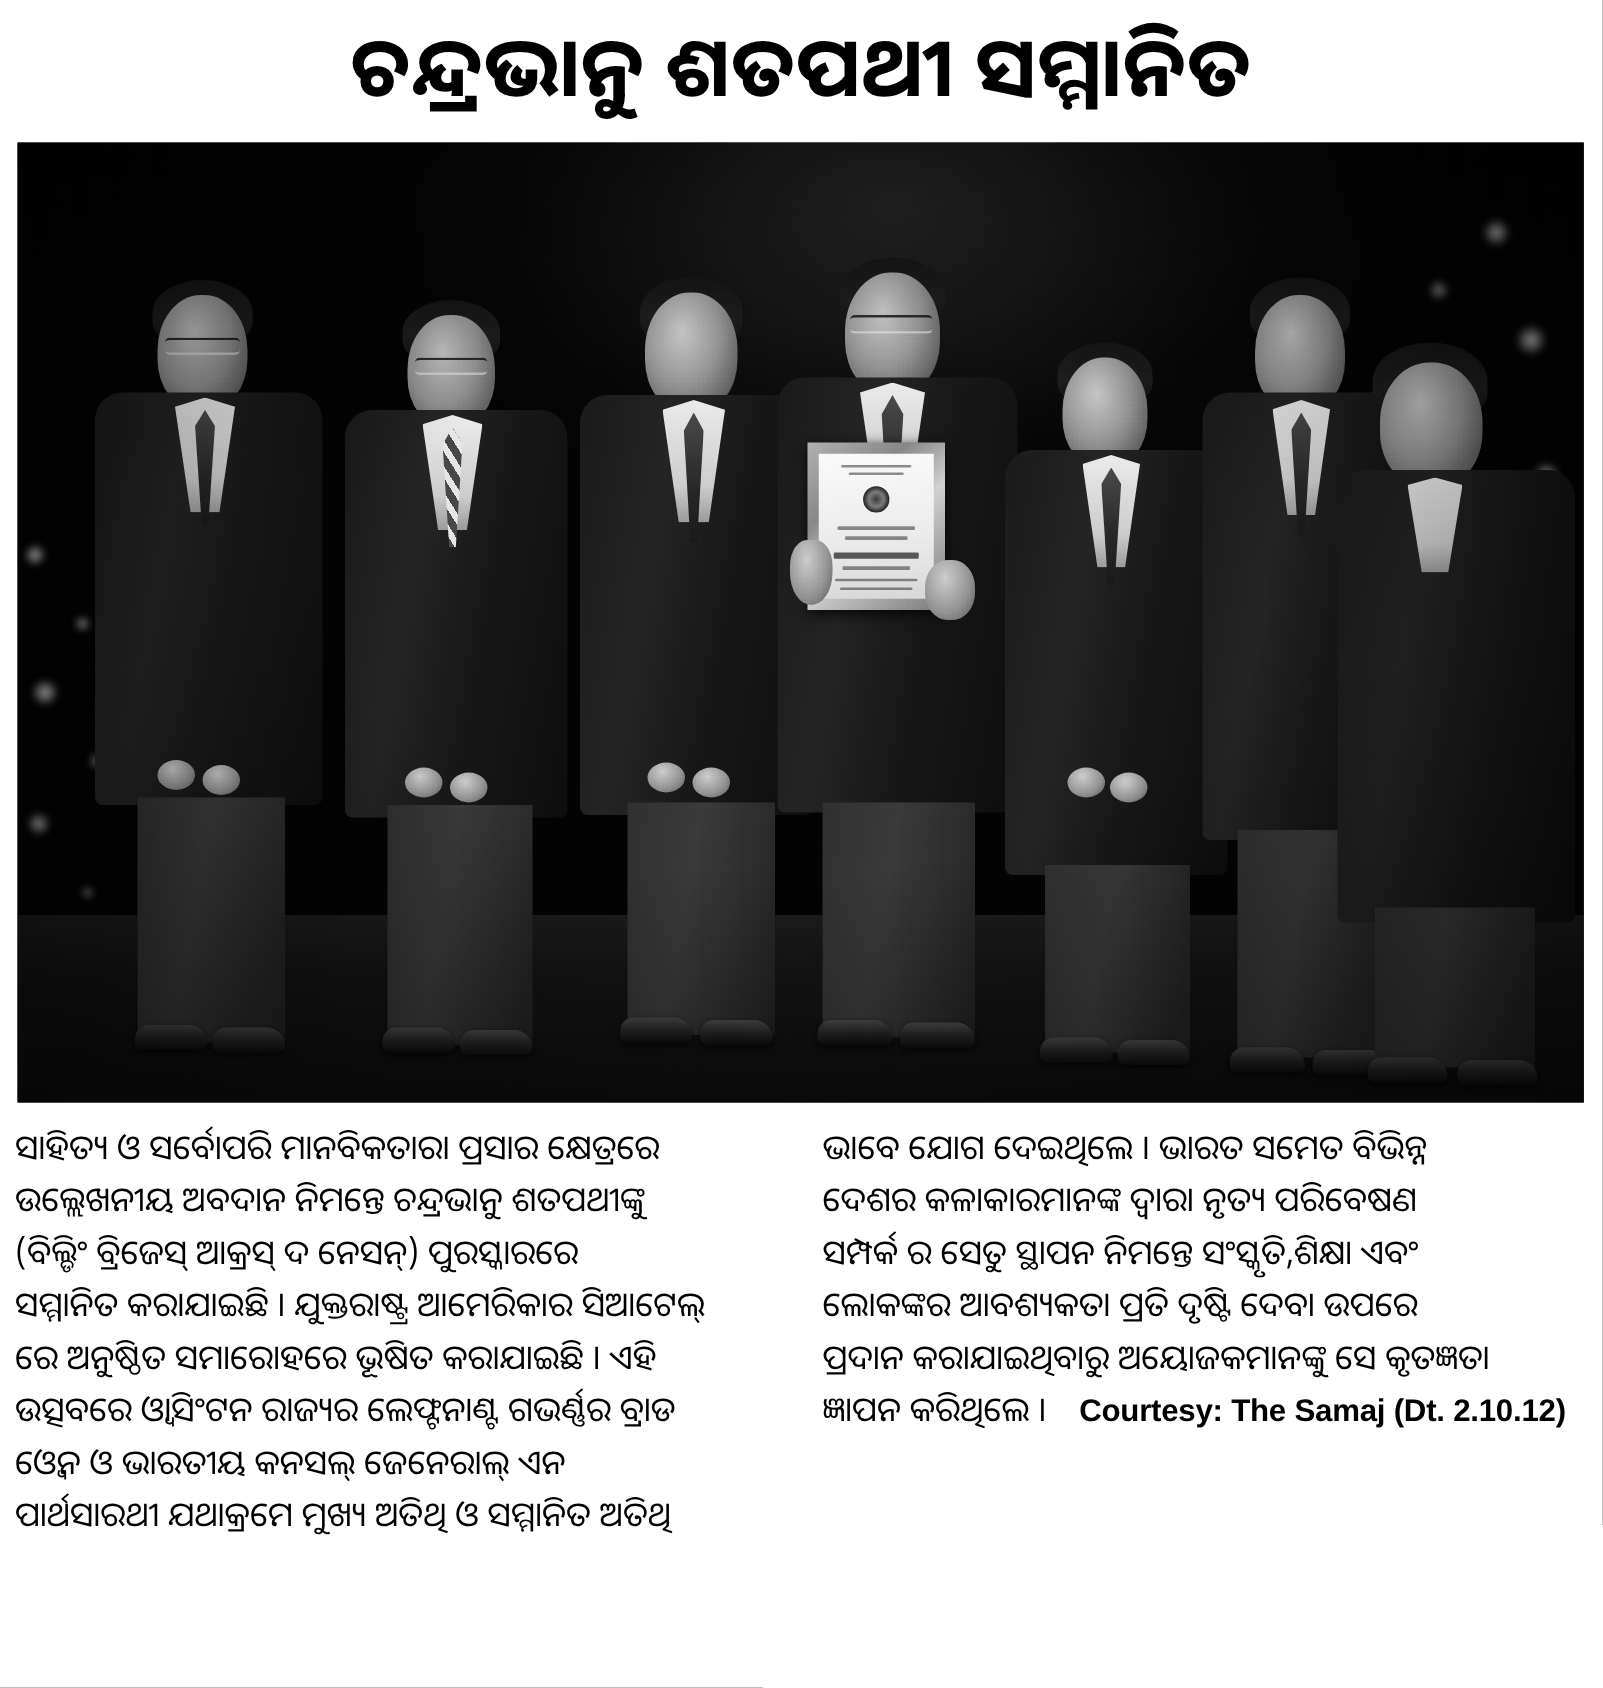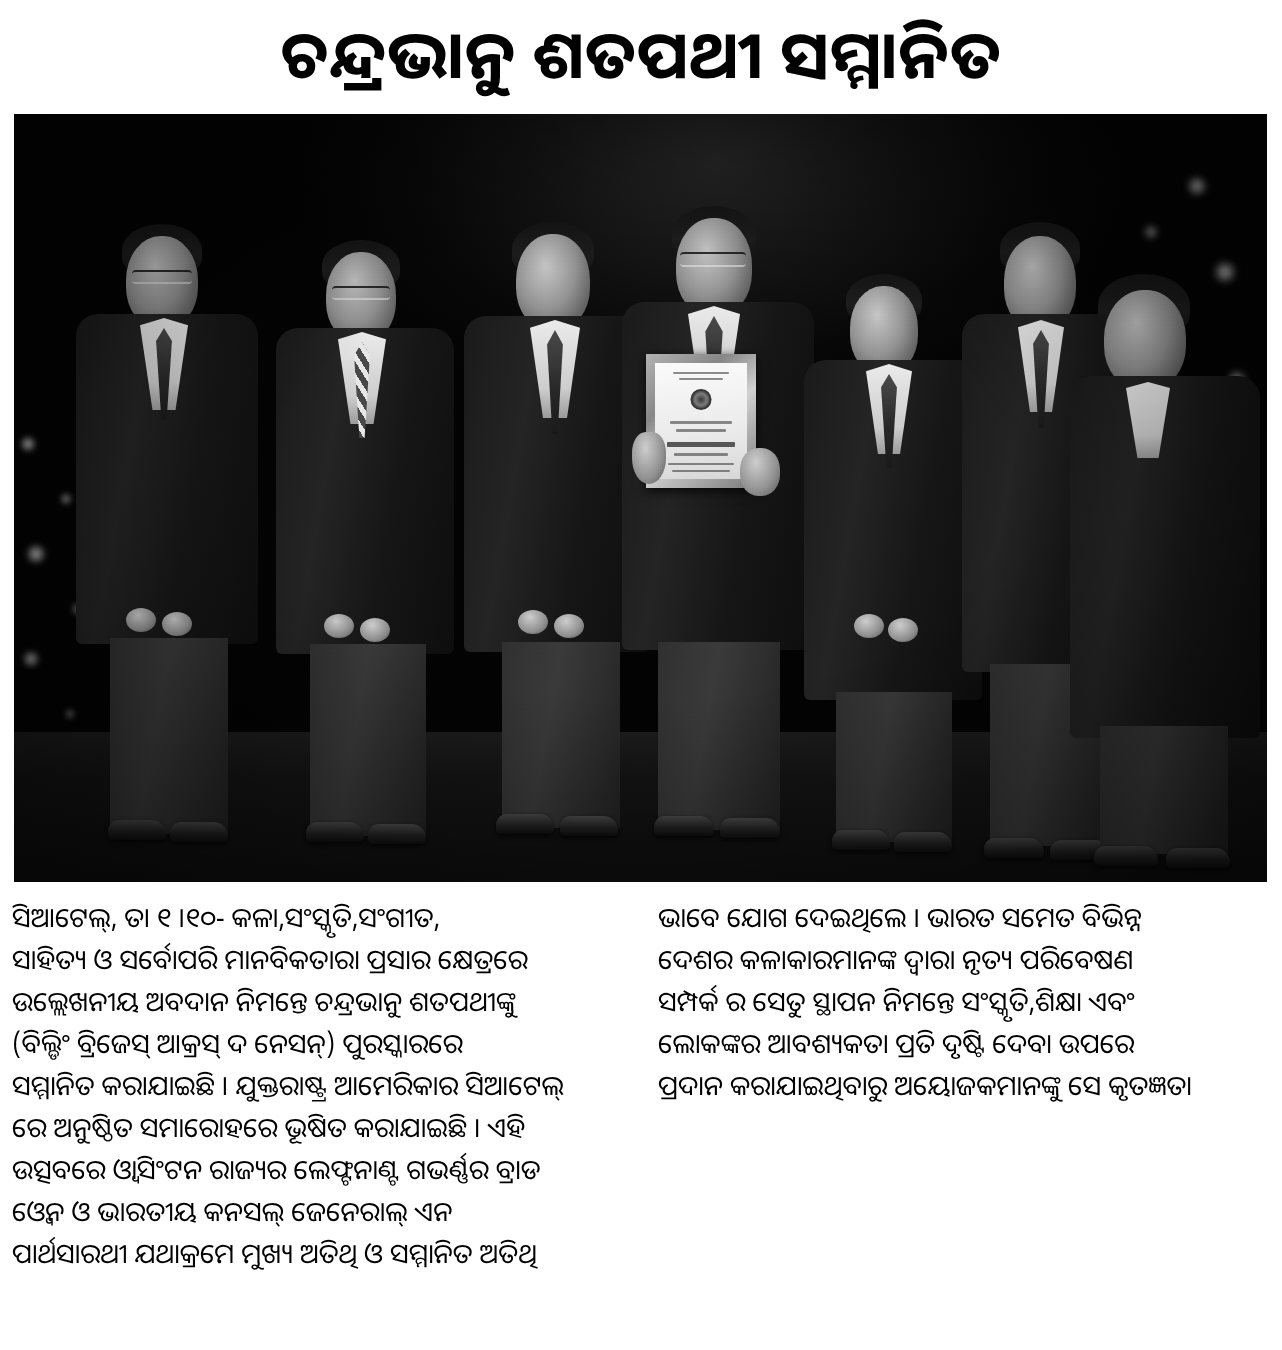--- a/index.html
+++ b/index.html
@@ -363,32 +363,35 @@
     </div>
 
     <div class="film-grain"></div>
     <div class="vignette"></div>
   </div>
 </div>
 
 <div class="columns">
 
   <div class="col col-left">
-    <div class="tline">ସିଆଟେଲ୍, ତା ୧ ।୧୦-         କଳା,ସଂସ୍କୃତି,ସଂଗୀତ,</div>
     <div class="tline">ସାହିତ୍ୟ ଓ ସର୍ବୋପରି ମାନବିକତାରା ପ୍ରସାର କ୍ଷେତ୍ରରେ</div>
     <div class="tline">ଉଲ୍ଲେଖନୀୟ ଅବଦାନ ନିମନ୍ତେ ଚନ୍ଦ୍ରଭାନୁ ଶତପଥୀଙ୍କୁ</div>
     <div class="tline">(ବିଲ୍ଡିଂ ବ୍ରିଜେସ୍ ଆକ୍ରସ୍ ଦ ନେସନ୍) ପୁରସ୍କାରରେ</div>
     <div class="tline">ସମ୍ମାନିତ କରାଯାଇଛି । ଯୁକ୍ତରାଷ୍ଟ୍ର ଆମେରିକାର ସିଆଟେଲ୍</div>
     <div class="tline">ରେ ଅନୁଷ୍ଠିତ ସମାରୋହରେ ଭୂଷିତ କରାଯାଇଛି । ଏହି</div>
     <div class="tline">ଉତ୍ସବରେ ଓ୍ୱାସିଂଟନ ରାଜ୍ୟର ଲେଫ୍ଟନାଣ୍ଟ ଗଭର୍ଣ୍ଣର ବ୍ରାଡ</div>
     <div class="tline">ଓ୍ୱେନ ଓ ଭାରତୀୟ କନସଲ୍ ଜେନେରାଲ୍ ଏନ</div>
     <div class="tline">ପାର୍ଥସାରଥୀ ଯଥାକ୍ରମେ ମୁଖ୍ୟ ଅତିଥି ଓ ସମ୍ମାନିତ ଅତିଥି</div>
   </div>
 
   <div class="col col-right">
     <div class="tline">ଭାବେ ଯୋଗ ଦେଇଥିଲେ । ଭାରତ ସମେତ ବିଭିନ୍ନ</div>
     <div class="tline">ଦେଶର    କଳାକାରମାନଙ୍କ ଦ୍ୱାରା ନୃତ୍ୟ ପରିବେଷଣ</div>
     <div class="tline">ସମ୍ପର୍କ ର   ସେତୁ ସ୍ଥାପନ ନିମନ୍ତେ ସଂସ୍କୃତି,ଶିକ୍ଷା ଏବଂ</div>
     <div class="tline">ଲୋକଙ୍କର ଆବଶ୍ୟକତା ପ୍ରତି ଦୃଷ୍ଟି ଦେବା ଉପରେ</div>
     <div class="tline">ପ୍ରଦାନ କରାଯାଇଥିବାରୁ ଅୟୋଜକମାନଙ୍କୁ ସେ କୃତଜ୍ଞତା</div>
+    <div class="tline">
+      <span>ଜ୍ଞାପନ କରିଥିଲେ ।</span>
+      <span class="courtesy">Courtesy: The Samaj (Dt. 2.10.12)</span>
+    </div>
   </div>
 
 </div>
 
 </body></html>

